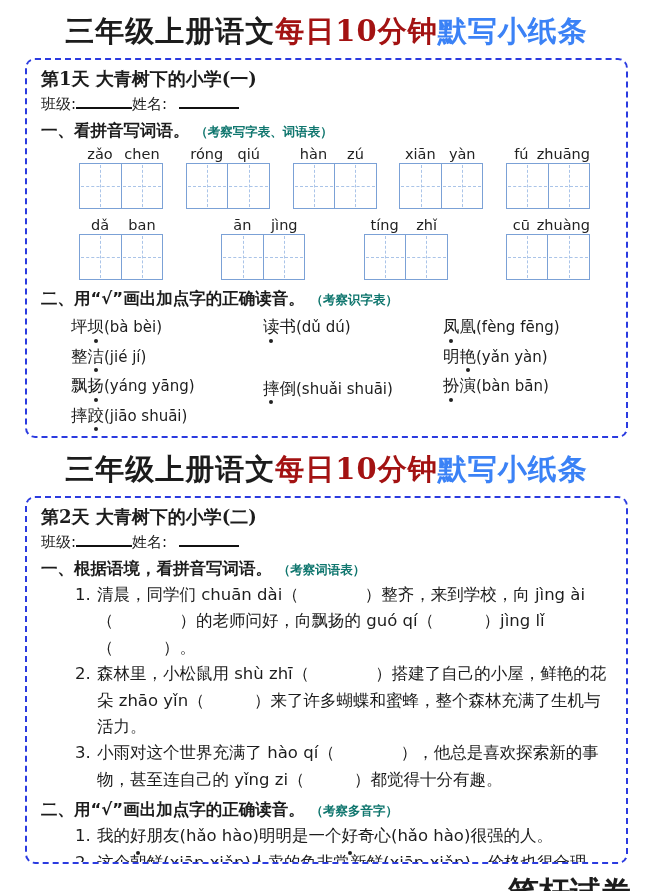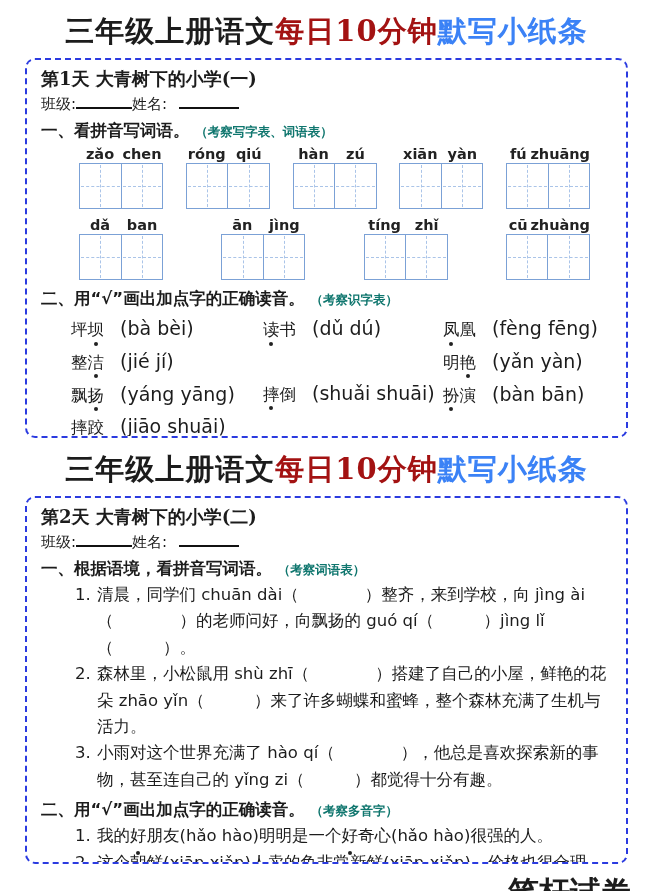--- a/index.html
+++ b/index.html
@@ -25,36 +25,36 @@
     text-align:left;font-size:18px;font-weight:bold;line-height:1.3;
     margin:2px 0 0 0;font-family:"DejaVu Serif",serif;
   }
   .bn-line{text-align:left;padding-right:24px;font-size:15px;margin:4px 0 4px 0;}
   .uline{display:inline-block;width:56px;border-bottom:2px solid #111;height:13px;}
   .uline-gap{margin-left:12px;width:60px;}
   .sec-head{font-size:16.5px;font-weight:600;margin:6px 0 2px 0;}
   .note{color:#0f766e;font-size:12.5px;font-weight:600;}
   
   .pinyin-row{display:flex;justify-content:space-between;margin:4px 22px 8px 38px;}
-  .pgroup{width:84px;font-weight:bold;}
+  .pgroup{width:84px;}
   .plabels{display:flex;margin-bottom:1px;}
   .plabels span{flex:1;text-align:center;font-size:14.5px;white-space:nowrap;color:#222;}
   .pgrid{display:flex;border:1.5px solid #7ba1d6;height:44px;background:#fff;}
   .pcell{flex:1;position:relative;}
   .pcell + .pcell{border-left:1.5px solid #7ba1d6;}
   .pcell::before{content:"";position:absolute;left:1px;right:1px;top:50%;border-top:1.5px dashed #aac4e8;}
   .pcell::after{content:"";position:absolute;top:1px;bottom:1px;left:50%;border-left:1.5px dashed #aac4e8;}
   
   .word-cols{display:flex;margin:6px 0 0 30px;}
   .wcol{display:flex;flex-direction:column;gap:8px;}
   .wcol1{width:192px;}
   .wcol2{width:180px;gap:40px;}
   .wcol3{flex:1;}
   .witem{font-size:16.5px;line-height:1.3;white-space:nowrap;}
-  .wopts{font-size:19px;margin-left:16px;}
+  .wopts{font-size:15px;}
   .dot-under{position:relative;display:inline-block;}
   .dot-under::after{
     content:"";position:absolute;left:50%;transform:translateX(-50%);
     bottom:-5px;width:4px;height:4px;border-radius:50%;background:#222;
   }
   
   .q-item{display:flex;font-size:16.5px;line-height:1.6;margin:0 2px 0 34px;}
   .q-num{width:22px;flex:none;}
   .q-text{flex:1;}
   .watermark{

